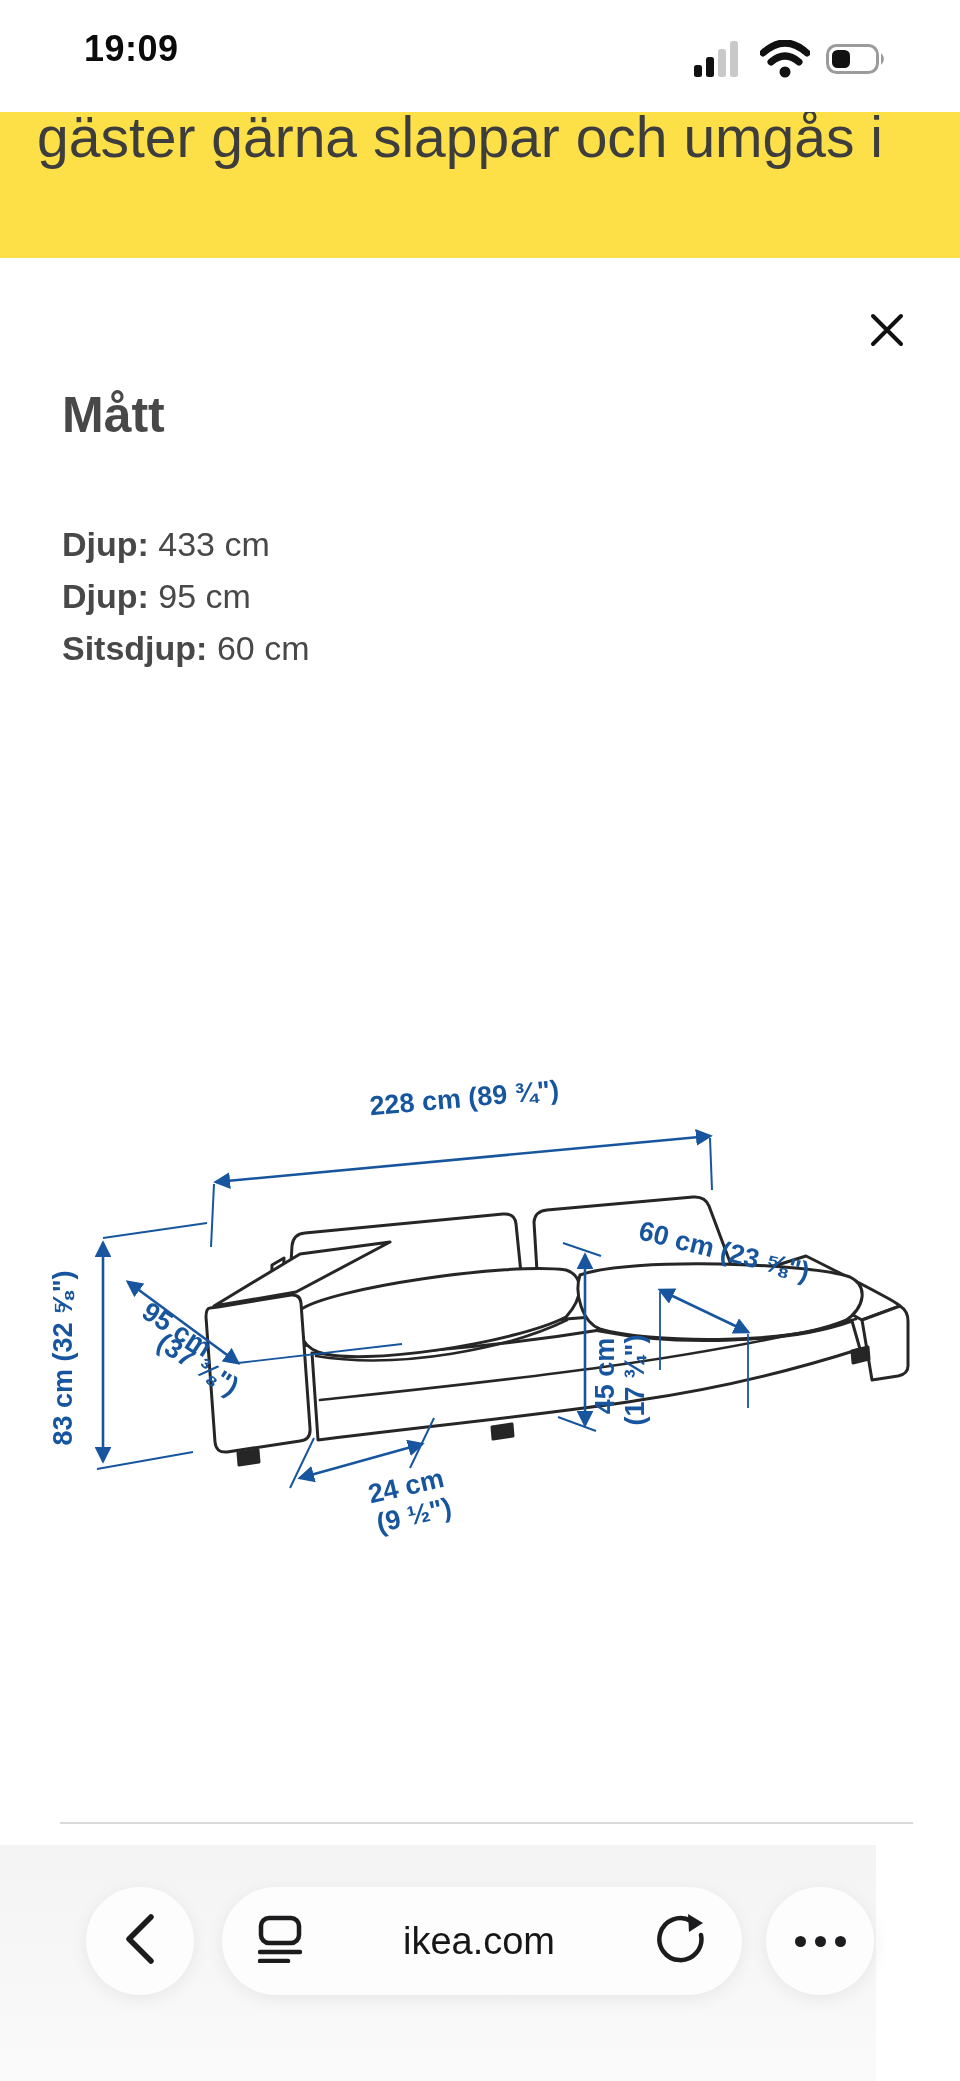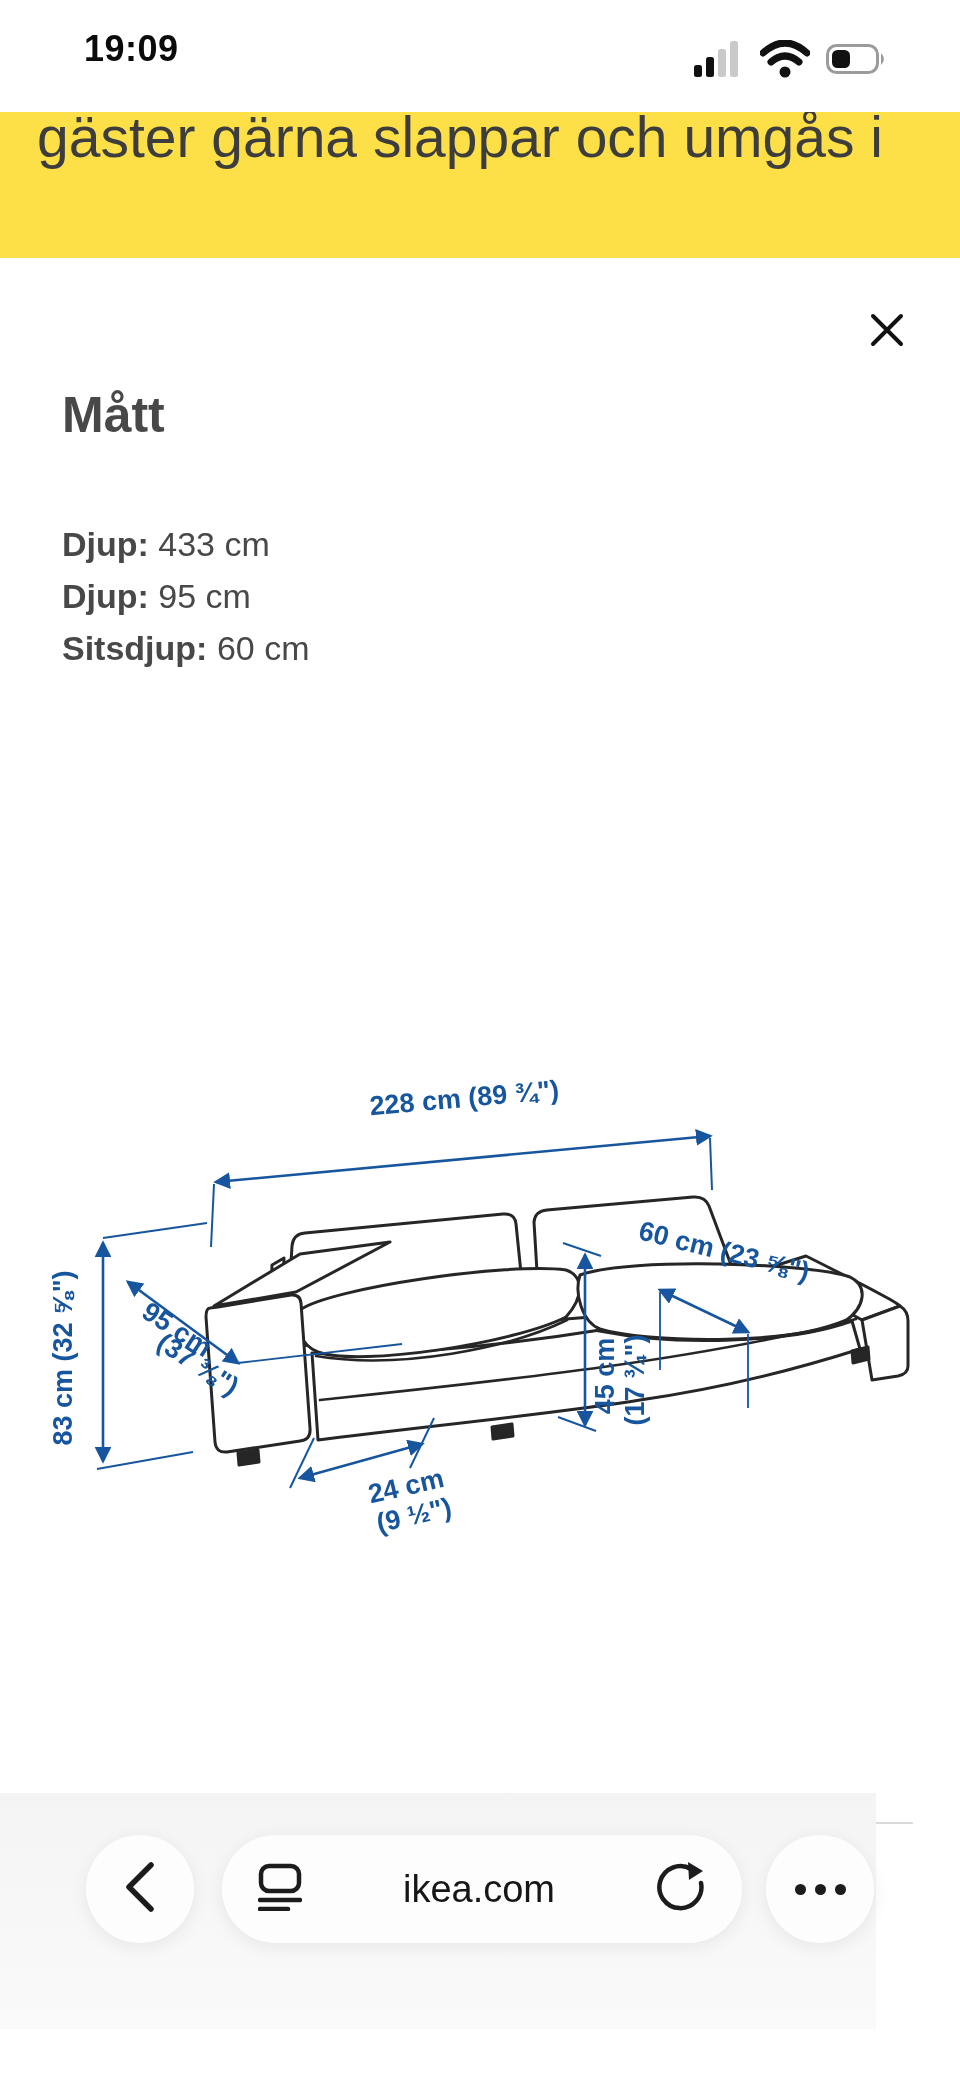--- a/index.html
+++ b/index.html
@@ -21,21 +21,21 @@
   .sheet{position:absolute;left:0;top:258px;width:960px;height:1975px;background:#fff;
          border-radius:30px 30px 0 0;z-index:5;}
   .close-btn{position:absolute;top:36px;right:36px;width:74px;height:74px;border:0;background:transparent;
              display:flex;align-items:center;justify-content:center;cursor:pointer;padding:0;}
   .sheet-title{position:absolute;left:62px;top:128px;font-size:50px;font-weight:700;color:#484848;margin:0;}
   .meas-list{position:absolute;left:62px;top:260px;font-size:34px;color:#484848;line-height:52px;}
   .meas-row b{font-weight:700;}
   .figure{position:absolute;left:0;top:817px;width:960px;height:620px;}
   .divider{position:absolute;left:60px;top:1564px;width:853px;height:2px;background:#dadada;}
   
-  .toolbar{position:absolute;left:0;top:1793px;width:876px;height:236px;z-index:40;
+  .toolbar{position:absolute;left:0;top:1845px;width:876px;height:236px;z-index:40;
            background:linear-gradient(#f4f4f4,#fafafa);}
   .pill{position:absolute;background:#fdfdfd;box-shadow:0 4px 18px rgba(0,0,0,.07);}
   .back-pill{left:86px;top:42px;width:108px;height:108px;border-radius:54px;
              display:flex;align-items:center;justify-content:center;cursor:pointer;}
   .url-pill{left:222px;top:42px;width:520px;height:108px;border-radius:54px;
             display:flex;align-items:center;cursor:pointer;}
   .more-pill{left:766px;top:42px;width:108px;height:108px;border-radius:54px;
              display:flex;align-items:center;justify-content:center;gap:9px;cursor:pointer;}
   .url-text{flex:1;text-align:center;font-size:38px;color:#161616;}
   .dot{width:11px;height:11px;border-radius:50%;background:#1c1c1e;}

